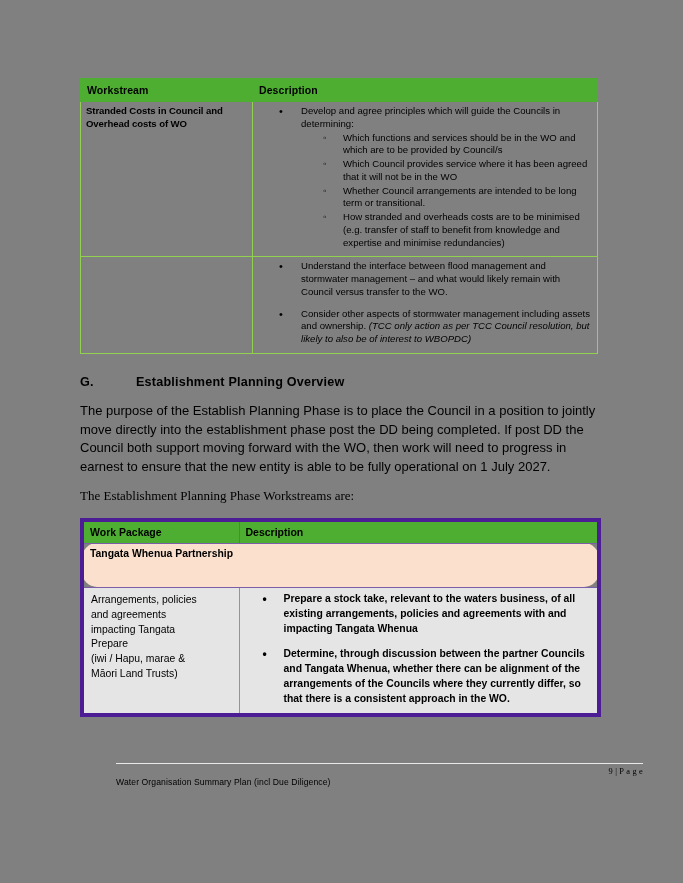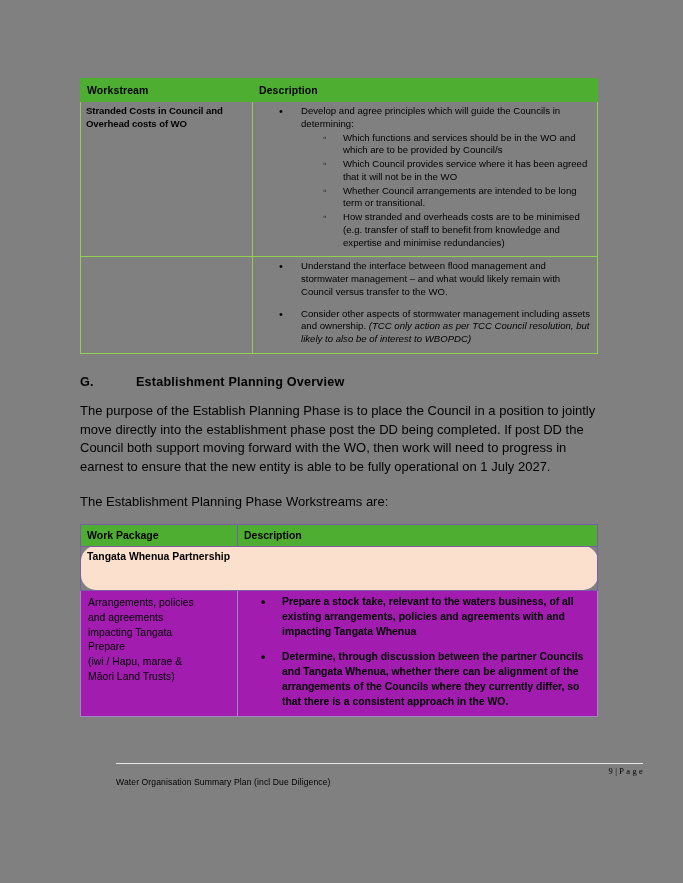--- a/index.html
+++ b/index.html
@@ -120,26 +120,26 @@
     flex: 0 0 56px;
   }
 
   .body-para {
     margin: 13px 0 0 0;
     font-size: 13px;
     line-height: 1.45;
     width: 522px;
     text-align: left;
   }
-  .body-para.tight { margin-top: 16px; }
+  .body-para.tight { margin-top: 10px; font-family: Liberation Serif, serif; }
 
   
   table.t2 {
     margin-top: 12px;
-    border: 1px solid #4c1d95;
+    border: 4px solid #4c1d95;
   }
   table.t2 th, table.t2 td {
     border: 1px solid #7B5EA7;
     vertical-align: top;
     padding: 4px 6px 6px 6px;
   }
   table.t2 thead th {
     background: #4EAE31;
     color: #000;
     font-size: 10.5px;
@@ -154,21 +154,21 @@
   td.section-band {
     background: #FBE0CE;
     font-size: 10.4px;
     font-weight: bold;
     padding: 14px 6px 6px 6px;
     height: 33px;
     border-color: #B9A0D0;
     border-radius: 15px;
   }
   table.t2 tbody td.cell {
-    background: #a21caf;
+    background: #e5e5e5;
     font-size: 10.4px;
     line-height: 1.42;
     border-color: #9F86BF;
   }
   td.cell.wp-name { padding: 5px 6px 8px 7px; }
 
   ul.b3 {
     margin: 0;
     padding: 0 0 0 17px;
     list-style: none;

